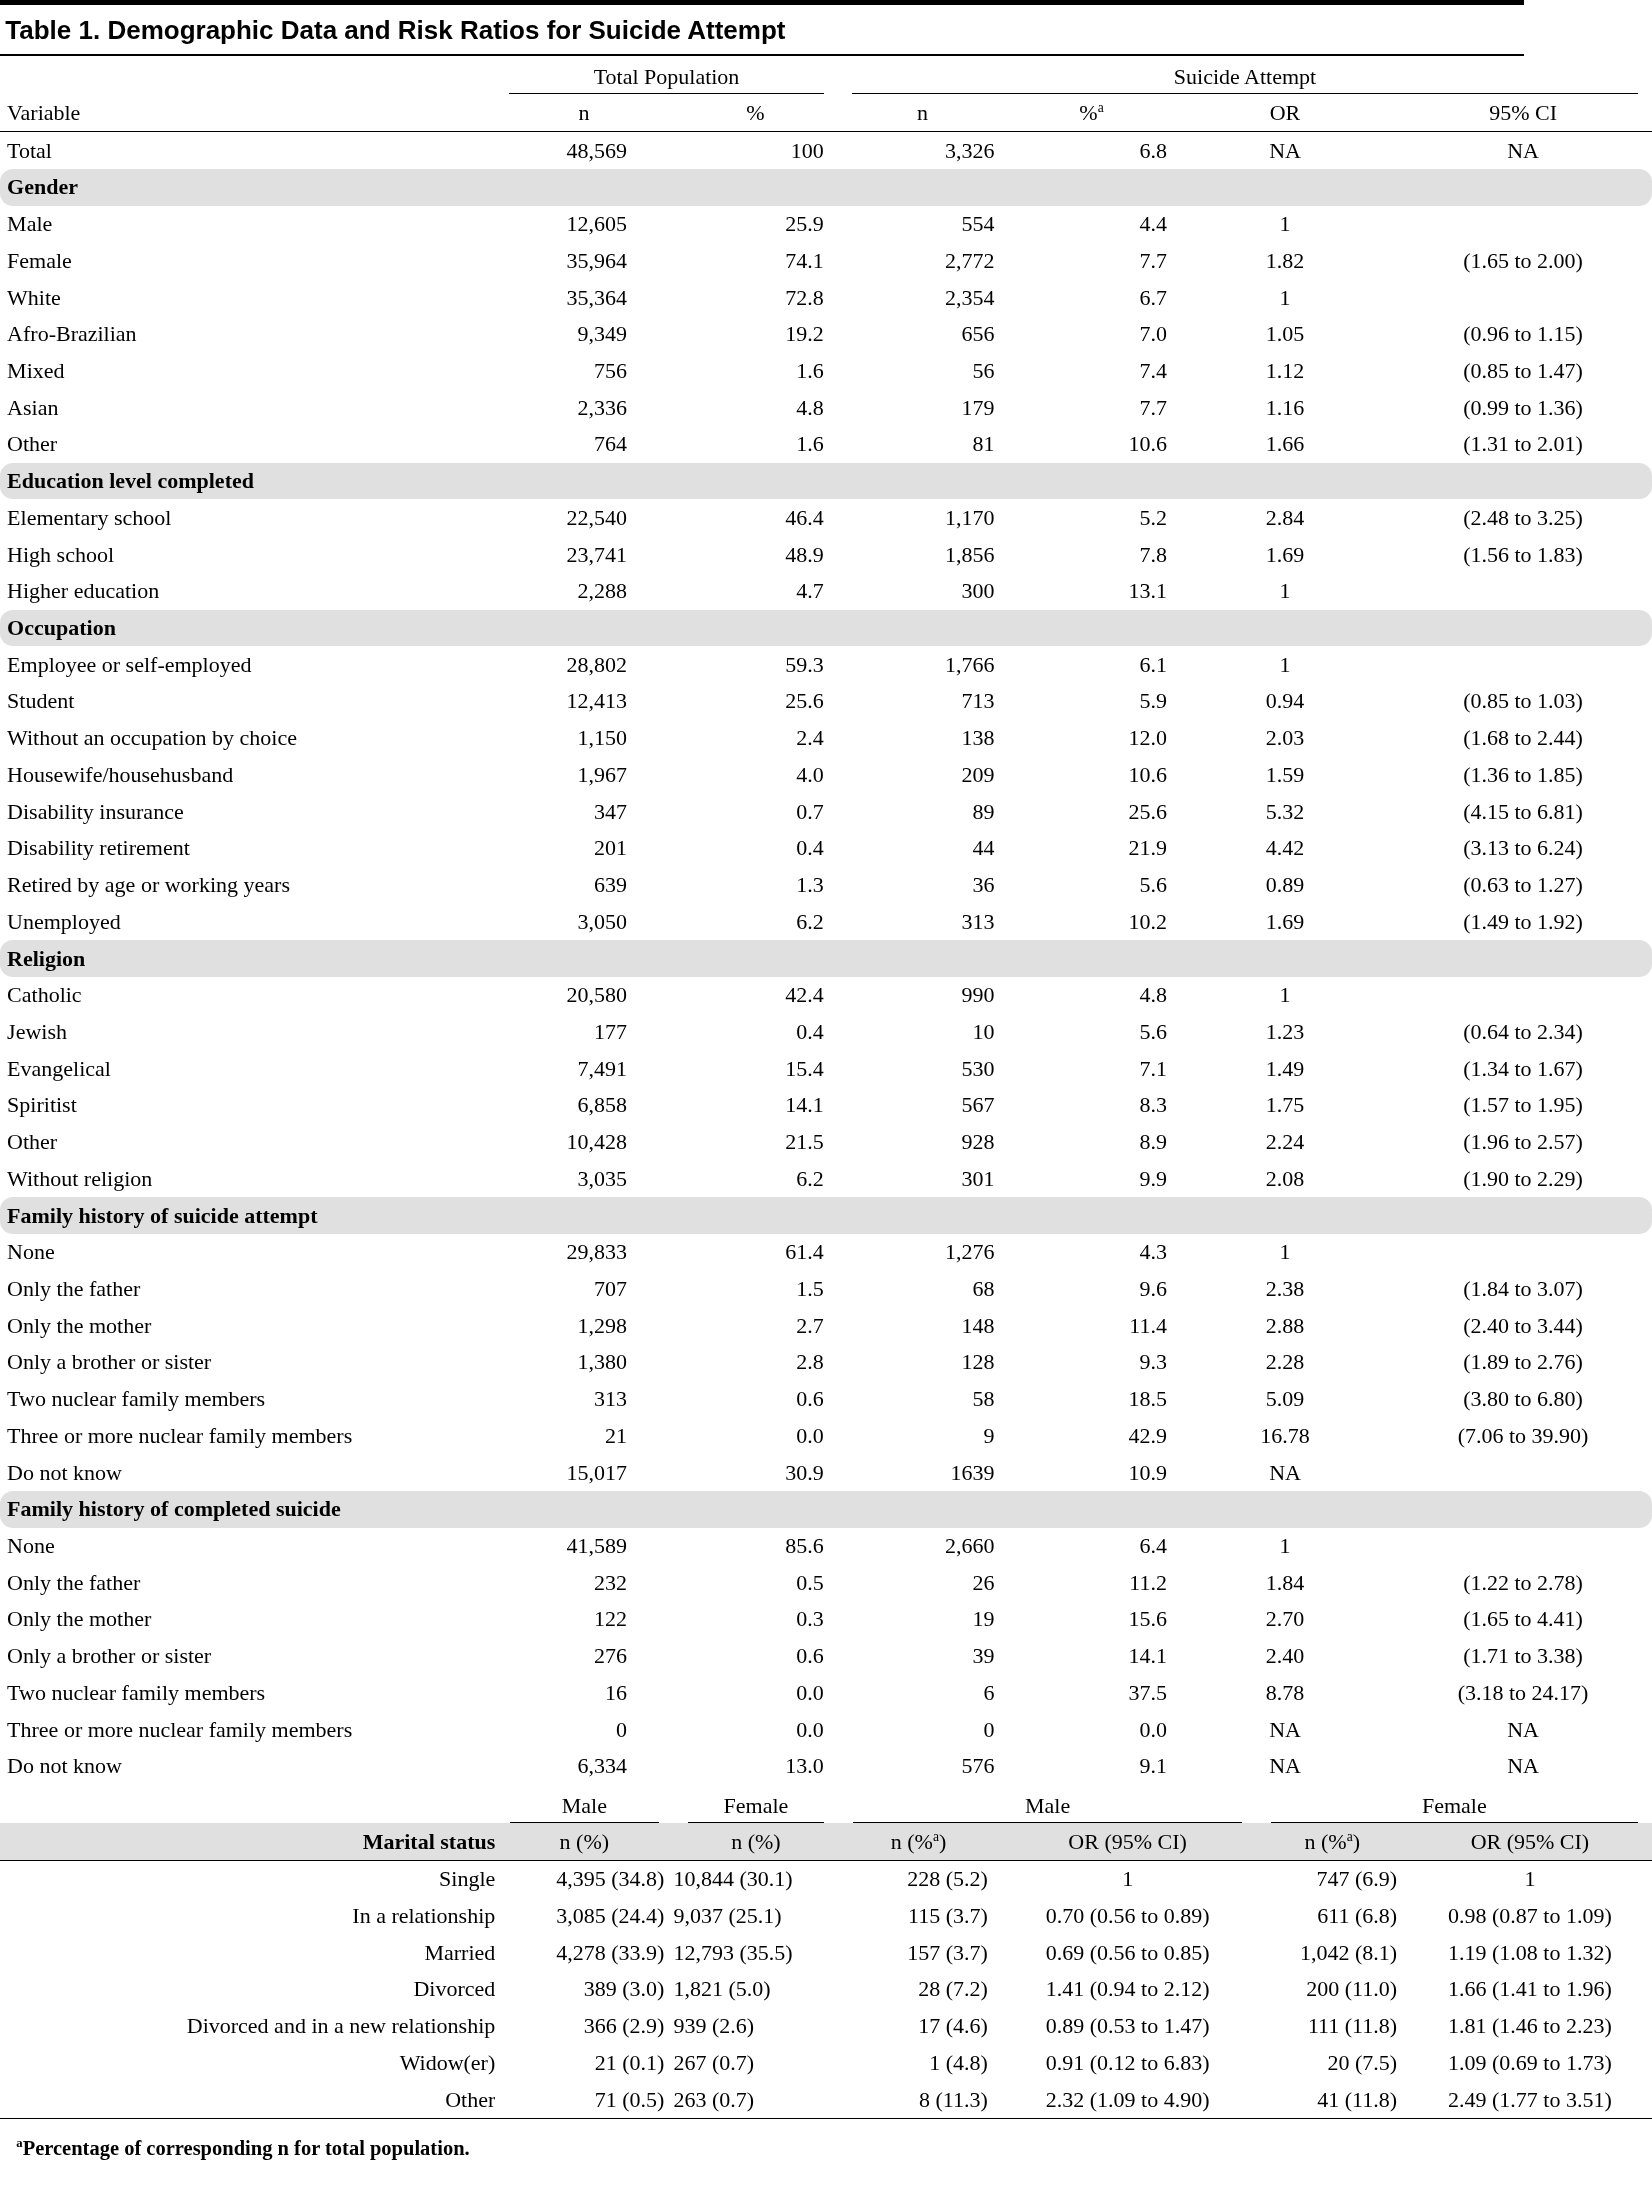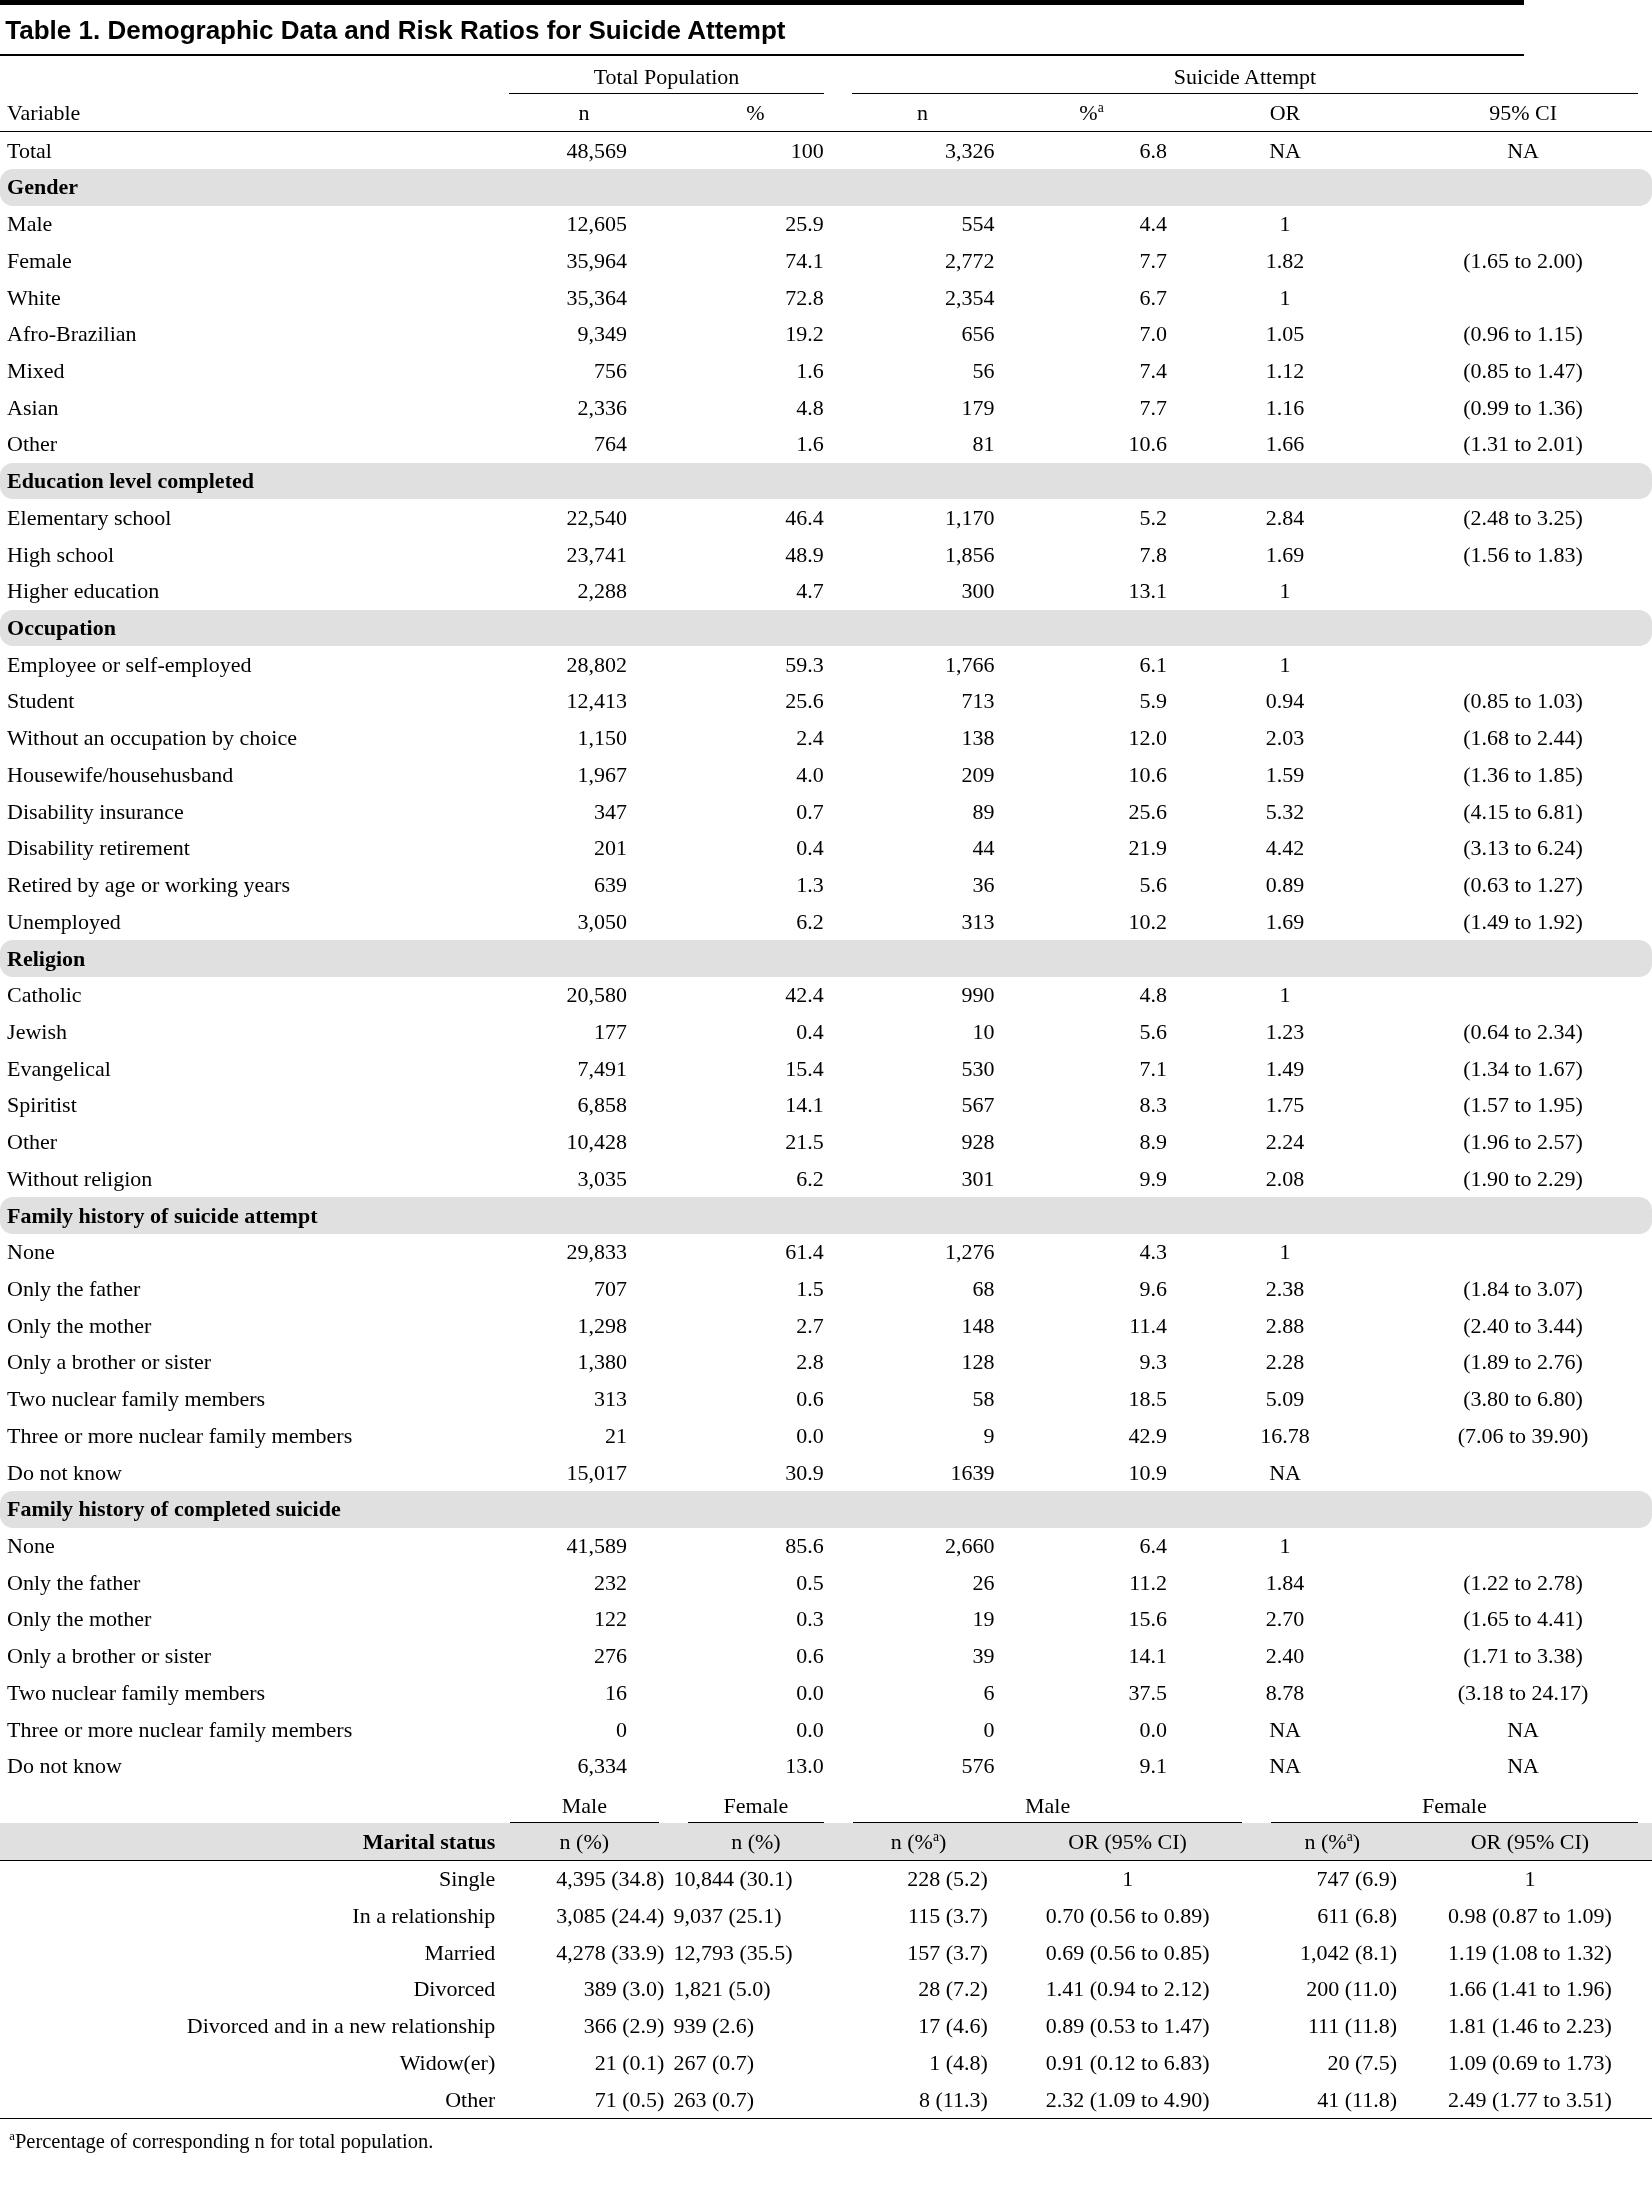--- a/index.html
+++ b/index.html
@@ -34,21 +34,21 @@
   .m3{text-align:right;padding-right:10.7px;}
   .m4{text-align:center;}
   .m5{text-align:right;padding-right:10.7px;}
   .m6{text-align:center;}
   tr.mhdr th{background:var(--band);border-bottom:1.3px solid var(--rule);}
   tr.mhdr th.m0{font-weight:700;}
   tr.mhdr th.m1,tr.mhdr th.m2,tr.mhdr th.m3,tr.mhdr th.m5{text-align:center;padding-right:0;}
   table.marital{border-bottom:1.8px solid var(--rule);}
   sup{font-size:62%;vertical-align:super;line-height:0;}
   .footnotes{padding:5.3px 7.1px 7.1px 5.3px;font-size:20.5px;line-height:1.35;}
-  .footnotes p{margin:4px;}
+  .footnotes p{margin:11px;font-weight:bold;}
 </style>
 </head>
 <body>
 
 <div class="page">
 
   <div class="title">Table 1. Demographic Data and Risk Ratios for Suicide Attempt</div>
 
   <table class="main">
     <colgroup>

